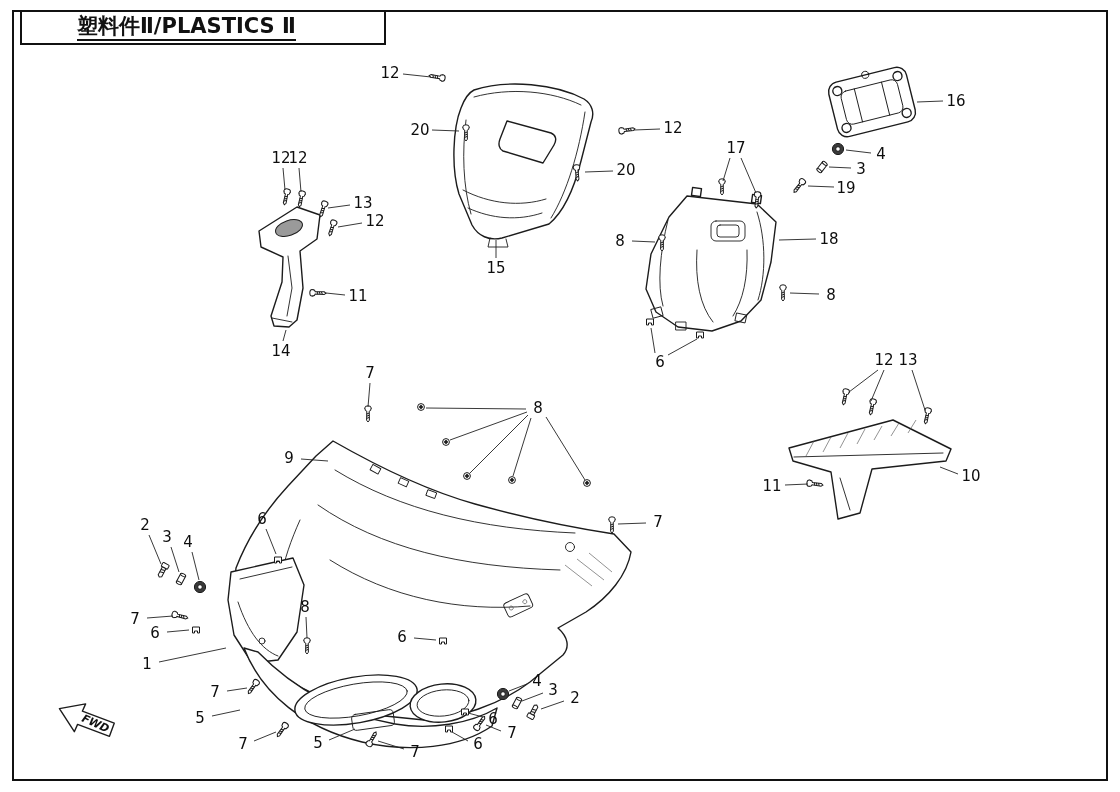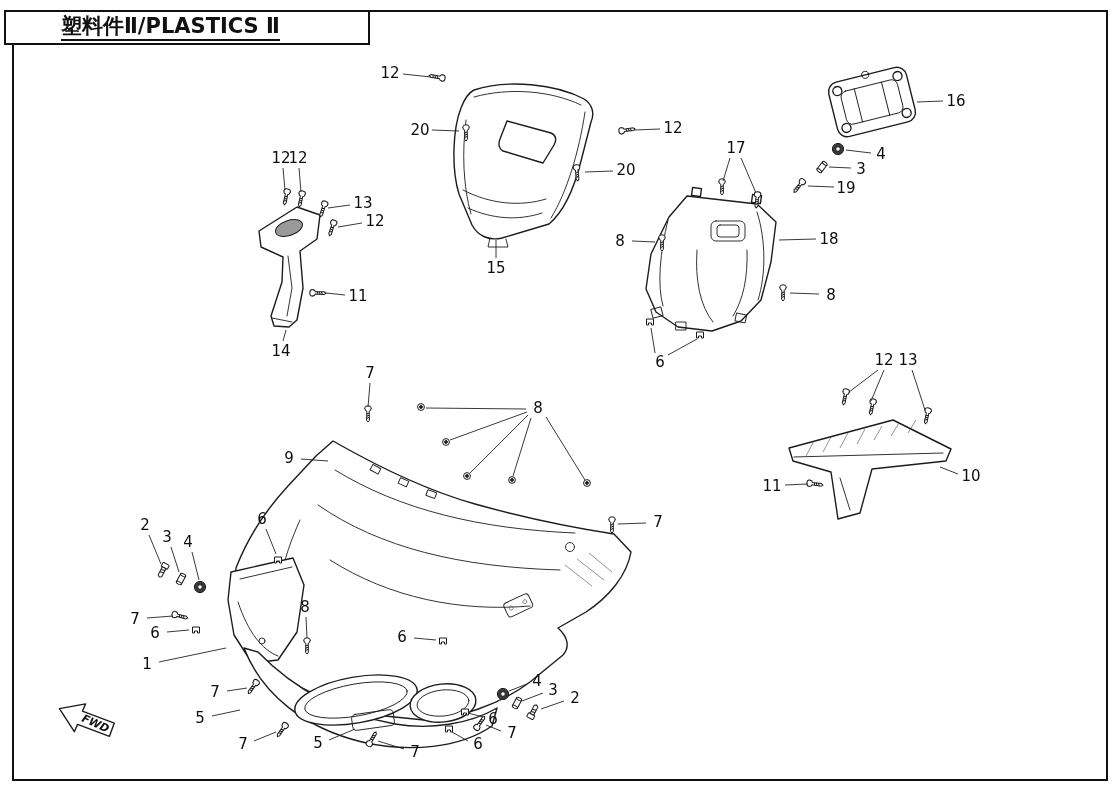--- a/index.html
+++ b/index.html
@@ -1,20 +1,20 @@
 <!DOCTYPE html>
 <html><head>
 <meta charset="utf-8">
 <style>
   * { margin:0; padding:0; box-sizing:border-box; }
   html,body { background:#fff; }
   body { font-family:"DejaVu Sans", sans-serif; }
   .page { position:relative; width:1120px; height:792px; background:#fff; overflow:hidden; }
   .frame { position:absolute; left:12px; top:10px; width:1096px; height:771px; border:2px solid #111; }
-  .title-box { position:absolute; left:4px; top:10px; width:366px; height:35px; border:2px solid #111; background:#fff; display:flex; align-items:center; padding-left:55px; z-index:3; }
+  .title-box { position:absolute; left:20px; top:10px; width:366px; height:35px; border:2px solid #111; background:#fff; display:flex; align-items:center; padding-left:55px; z-index:3; }
   .title { font-size:21px; font-weight:bold; color:#111; border-bottom:2px solid #111; line-height:1.2; white-space:nowrap; }
   svg.diagram { position:absolute; left:0; top:0; width:1120px; height:792px; z-index:2; }
   .outline { fill:#fff; stroke:#1c1c1c; stroke-width:1.4; stroke-linejoin:round; }
   .detail  { fill:none; stroke:#1c1c1c; stroke-width:0.9; stroke-linejoin:round; stroke-linecap:round; }
   .thin    { fill:none; stroke:#4a4a4a; stroke-width:0.6; }
   .darkfill{ fill:#9a9a9a; stroke:#1c1c1c; stroke-width:1; }
   .leader  { stroke:#222; stroke-width:0.9; }
   .callout { font-size:15px; fill:#0d0d0d; text-anchor:middle; dominant-baseline:central; font-family:"DejaVu Sans", sans-serif; }
   .fast    { stroke:#1c1c1c; fill:#fff; stroke-width:1; }
   .fwd-text{ font-size:11px; font-weight:bold; font-style:italic; fill:#111; text-anchor:middle; dominant-baseline:central; font-family:"DejaVu Sans", sans-serif; }

